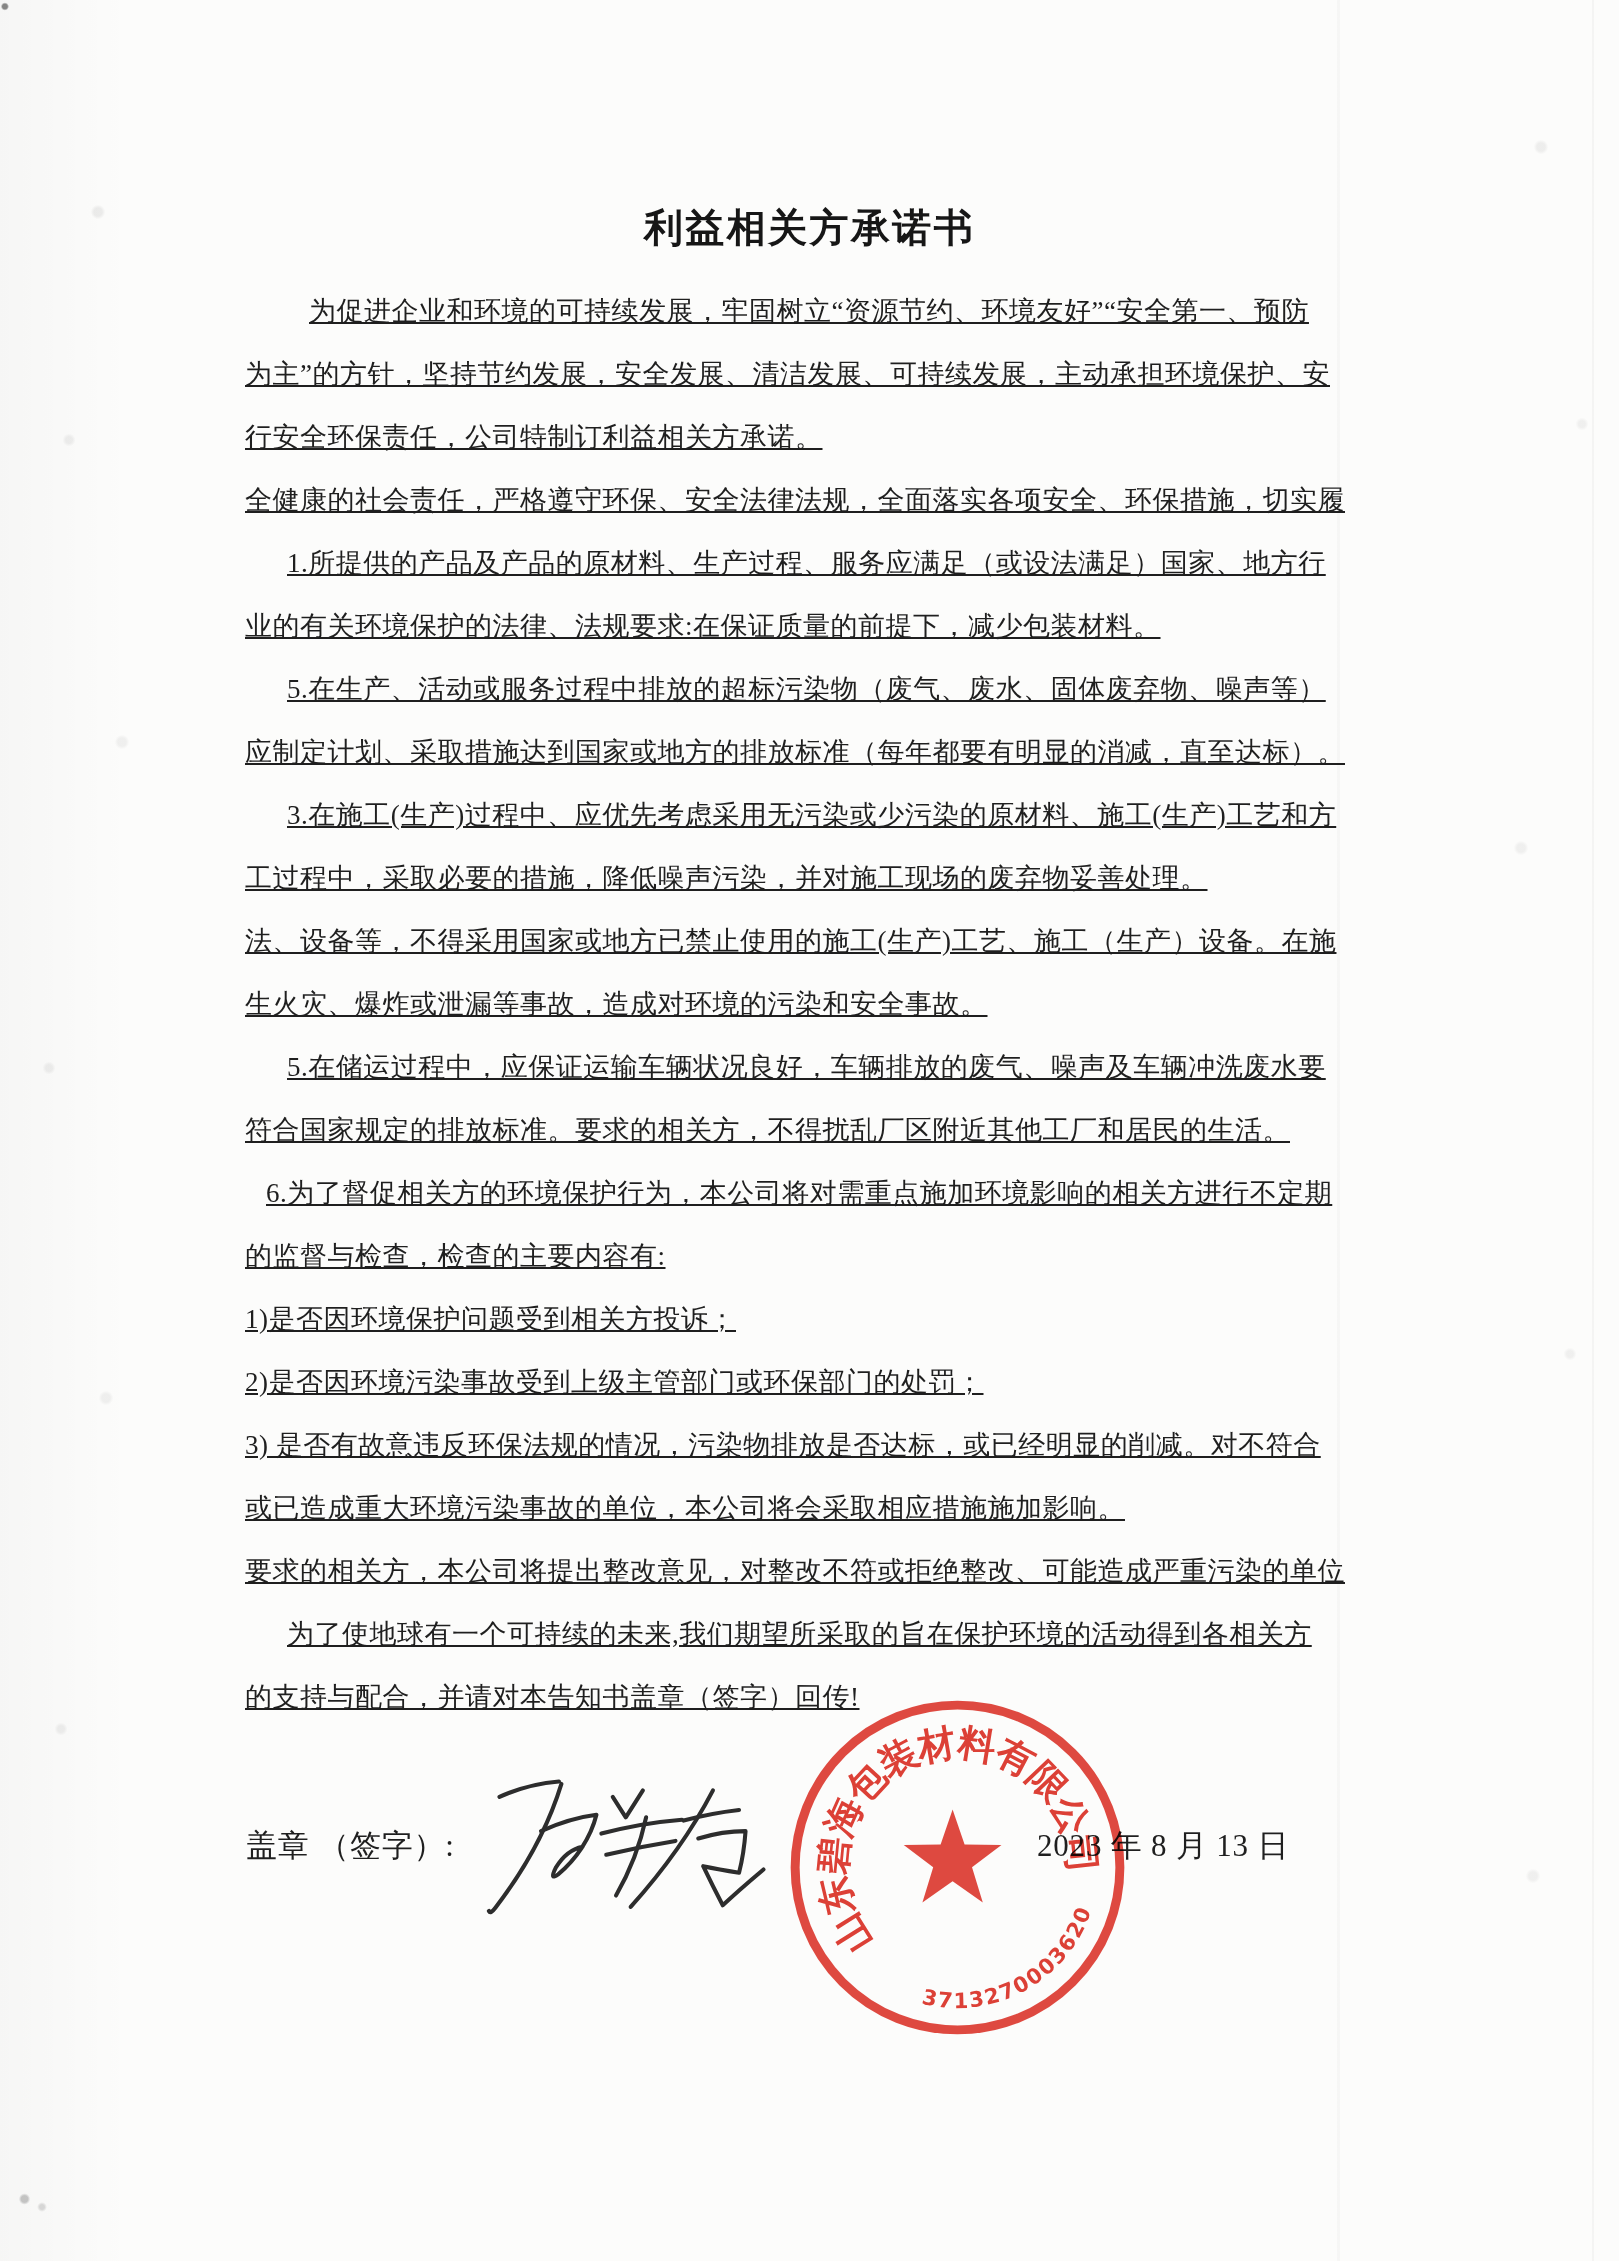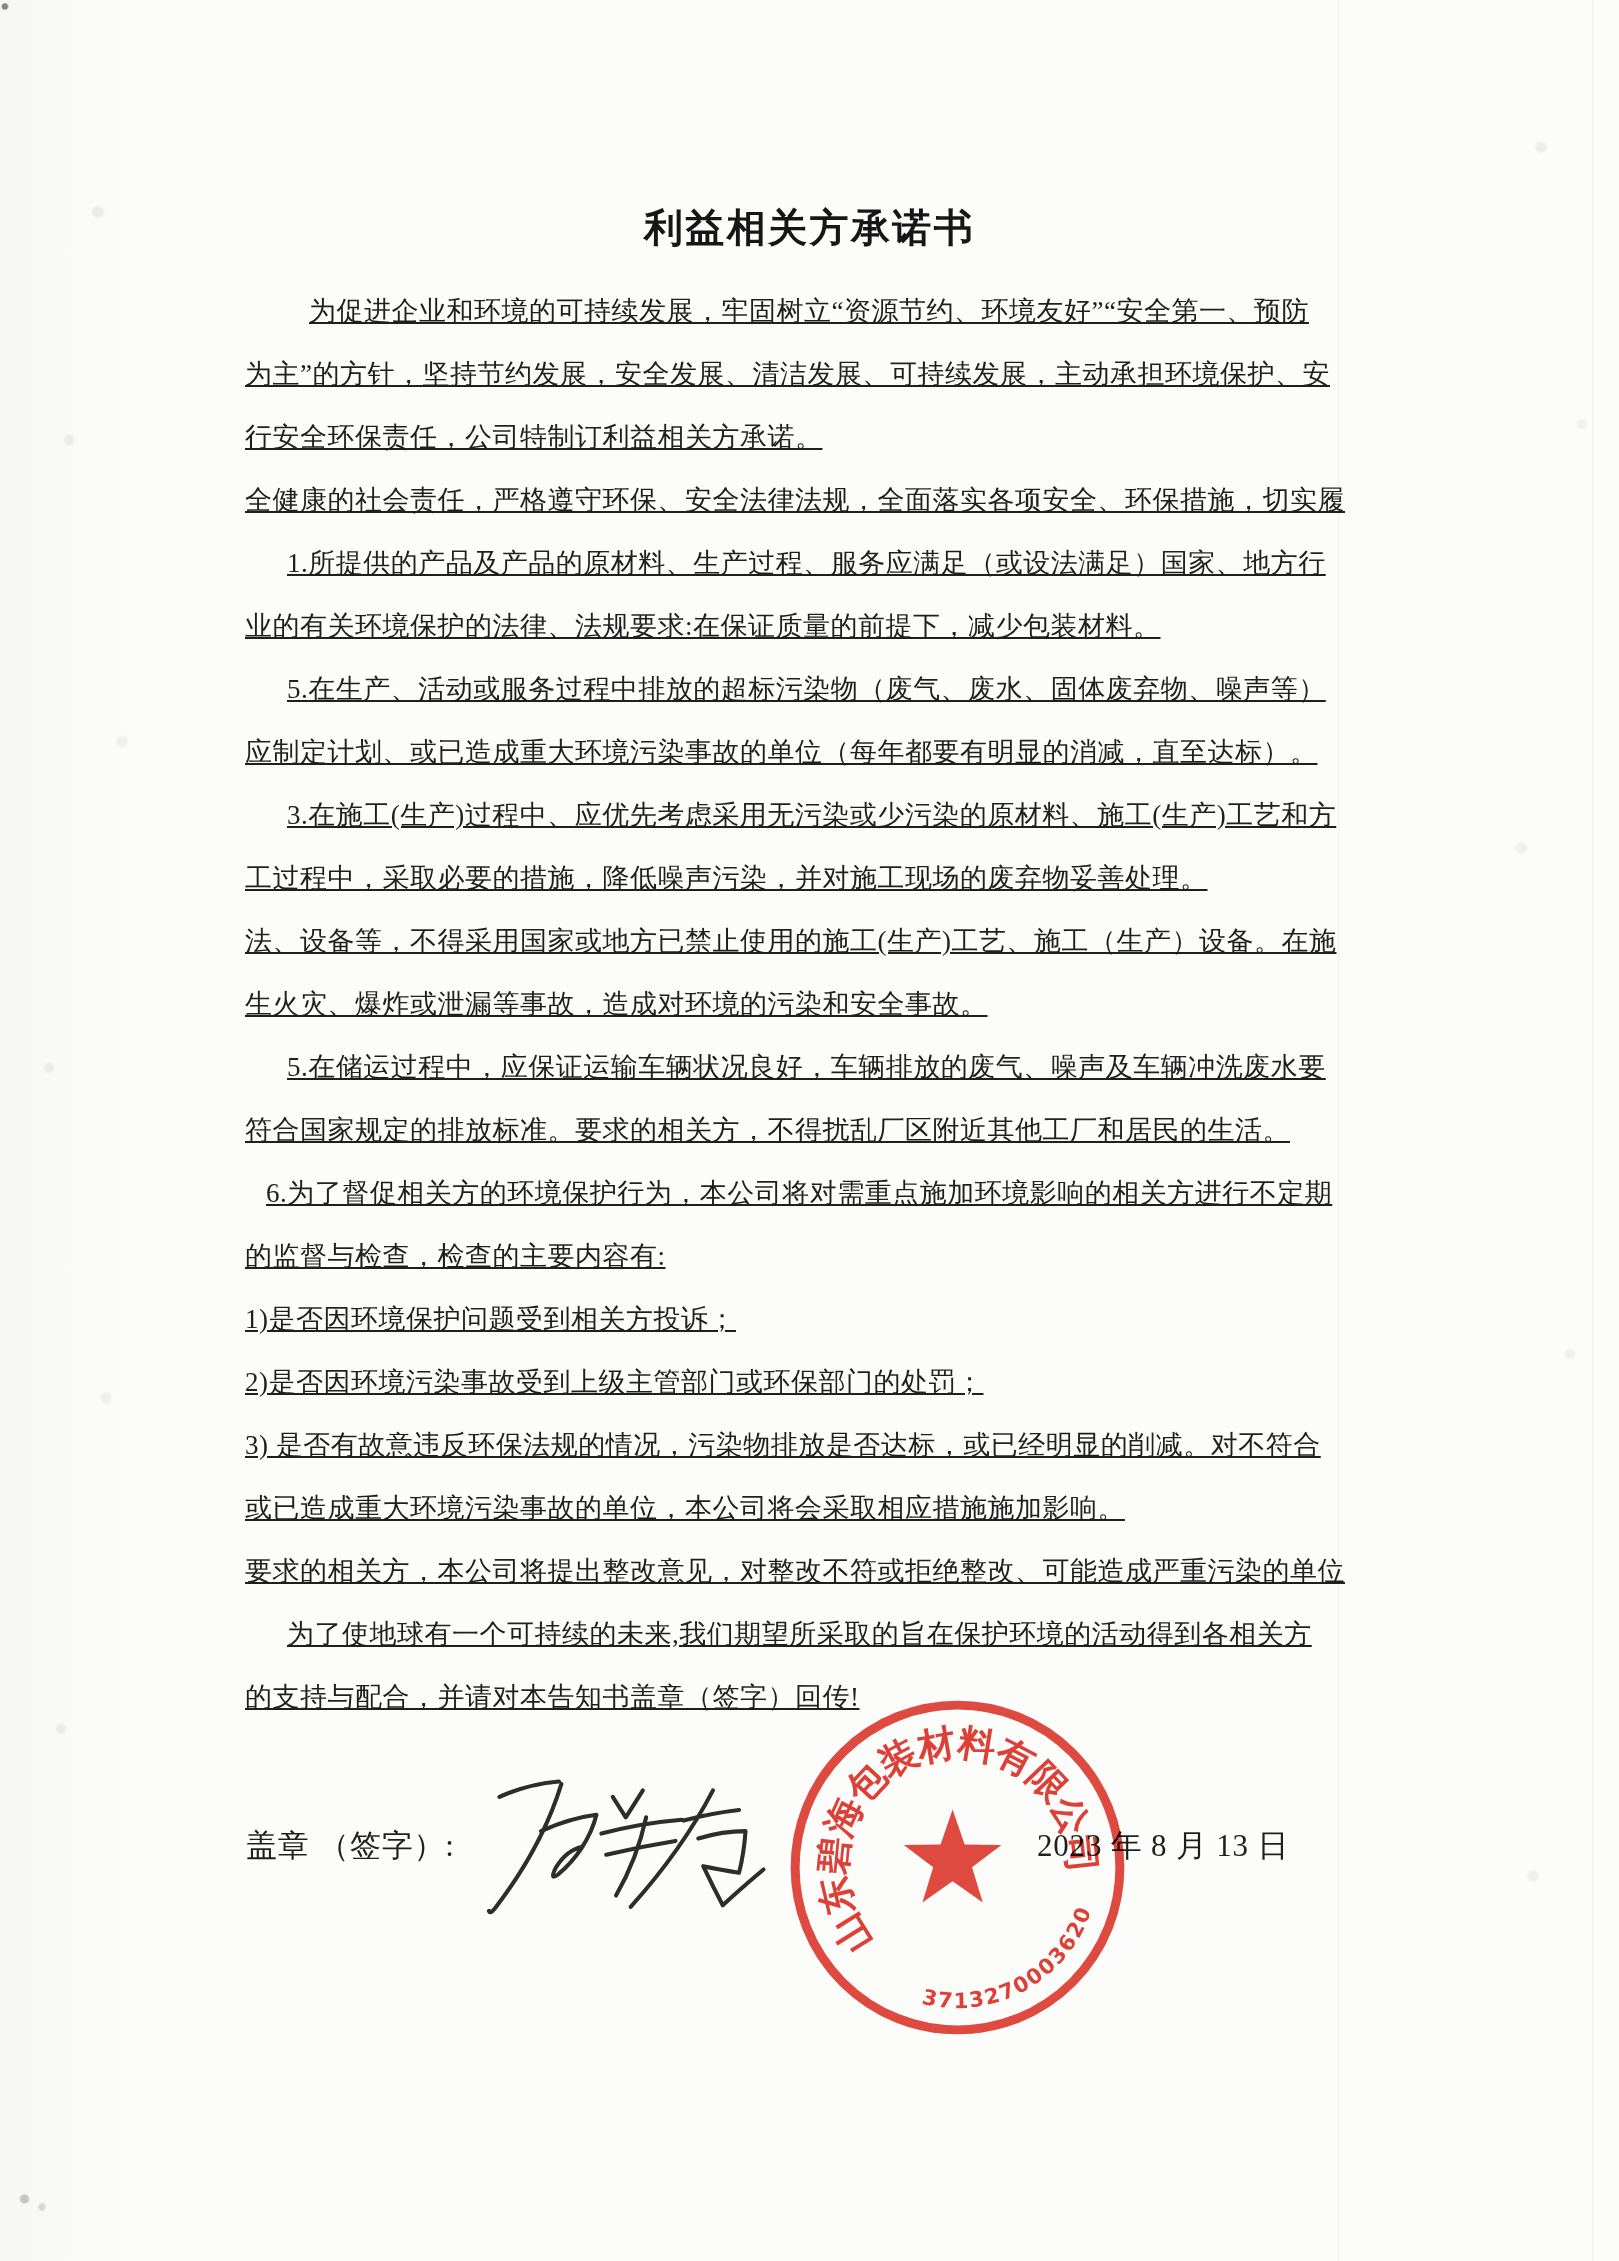--- a/index.html
+++ b/index.html
@@ -75,21 +75,21 @@
   <div class="doc-title">利益相关方承诺书</div>
 
   <div class="body-lines" id="body-lines">
       <div class="bline ind3">为促进企业和环境的可持续发展，牢固树立“资源节约、环境友好”“安全第一、预防</div>
       <div class="bline ind0">为主”的方针，坚持节约发展，安全发展、清洁发展、可持续发展，主动承担环境保护、安</div>
       <div class="bline ind0">行安全环保责任，公司特制订利益相关方承诺。</div>
       <div class="bline ind0">全健康的社会责任，严格遵守环保、安全法律法规，全面落实各项安全、环保措施，切实履</div>
       <div class="bline ind2">1.所提供的产品及产品的原材料、生产过程、服务应满足（或设法满足）国家、地方行</div>
       <div class="bline ind0">业的有关环境保护的法律、法规要求:在保证质量的前提下，减少包装材料。</div>
       <div class="bline ind2">5.在生产、活动或服务过程中排放的超标污染物（废气、废水、固体废弃物、噪声等）</div>
-      <div class="bline ind0">应制定计划、或已造成重大环境污染事故的单位（每年都要有明显的消减，直至达标）。</div>
+      <div class="bline ind0">应制定计划、采取措施达到国家或地方的排放标准（每年都要有明显的消减，直至达标）。</div>
       <div class="bline ind2">3.在施工(生产)过程中、应优先考虑采用无污染或少污染的原材料、施工(生产)工艺和方</div>
       <div class="bline ind0">工过程中，采取必要的措施，降低噪声污染，并对施工现场的废弃物妥善处理。</div>
       <div class="bline ind0">法、设备等，不得采用国家或地方已禁止使用的施工(生产)工艺、施工（生产）设备。在施</div>
       <div class="bline ind0">生火灾、爆炸或泄漏等事故，造成对环境的污染和安全事故。</div>
       <div class="bline ind2">5.在储运过程中，应保证运输车辆状况良好，车辆排放的废气、噪声及车辆冲洗废水要</div>
       <div class="bline ind0">符合国家规定的排放标准。要求的相关方，不得扰乱厂区附近其他工厂和居民的生活。</div>
       <div class="bline ind1">6.为了督促相关方的环境保护行为，本公司将对需重点施加环境影响的相关方进行不定期</div>
       <div class="bline ind0">的监督与检查，检查的主要内容有:</div>
       <div class="bline ind0">1)是否因环境保护问题受到相关方投诉；</div>
       <div class="bline ind0">2)是否因环境污染事故受到上级主管部门或环保部门的处罚；</div>

